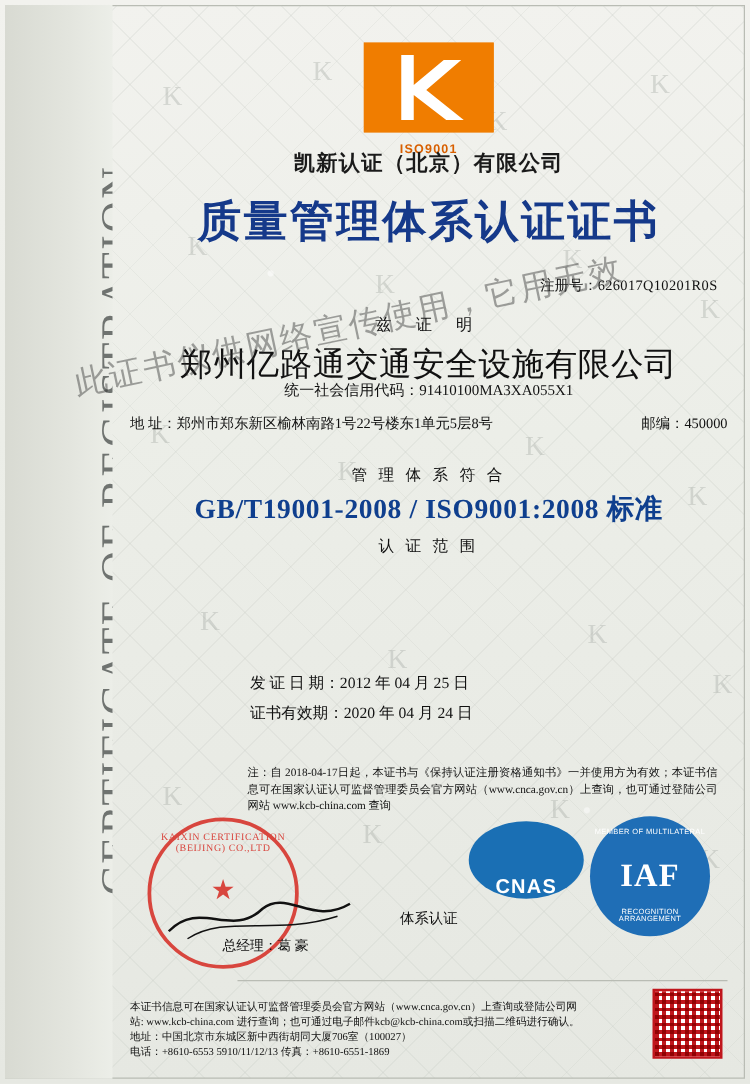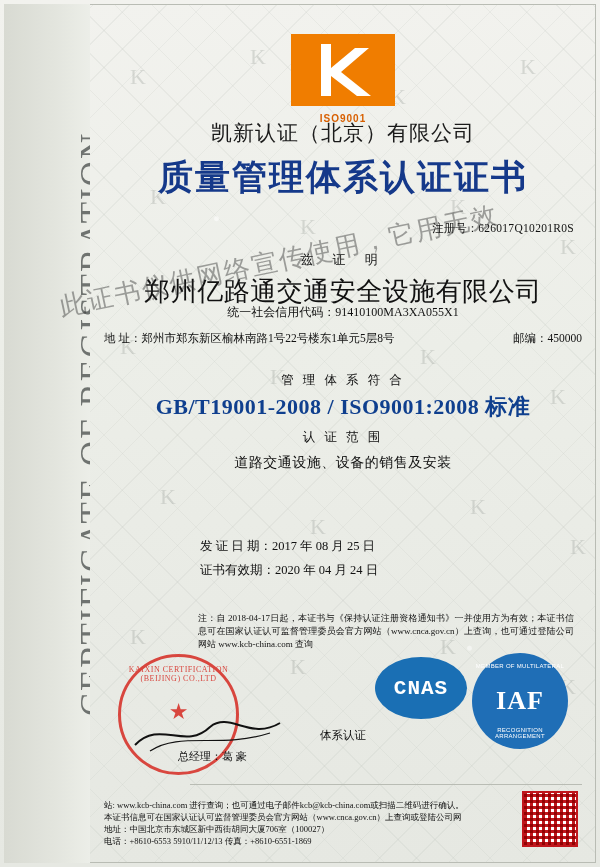--- a/index.html
+++ b/index.html
@@ -66,21 +66,21 @@
   }
   .logo-box .k{
     position:absolute;left:0;top:0;width:104px;height:72px;
   }
   .iso-label{
     margin-top:3px;font-size:10px;letter-spacing:1px;color:#d85f00;font-weight:bold;
   }
   .company-cn{
     position:absolute;left:0;right:0;top:115px;text-align:center;
     font-family:"Liberation Serif", serif;
-    font-size:21px;font-weight:normal;color:#1a1a1a;letter-spacing:1px;
+    font-size:17px;font-weight:bold;color:#1a1a1a;letter-spacing:1px;
   }
   .main-title{
     position:absolute;left:0;right:0;top:150px;text-align:center;
     font-family:Liberation Mono, monospace;
     font-size:35px;font-weight:bold;color:#15398a;letter-spacing:2px;
   }
   .reg-line{
     position:absolute;right:22px;top:217px;text-align:right;
     font-size:11.5px;color:#111;font-family:"Liberation Serif", serif;
   }
@@ -145,22 +145,22 @@
   .sign{
     position:absolute;left:40px;top:52px;width:160px;height:50px;
     color:#111;font-family:"Liberation Serif", serif;font-size:11px;
   }
   .sign .label{position:absolute;left:48px;top:38px;font-size:11px;}
   .cnas{
     position:absolute;left:285px;top:-2px;width:96px;height:70px;text-align:center;
   }
   .cnas .ring{
     width:92px;height:62px;border-radius:50%;background:#1a6fb4;color:#fff;
-    font-family:Liberation Mono, monospace;font-weight:bold;font-size:21px;
-    display:flex;align-items:center;justify-content:center;letter-spacing:1px;
+    font-family:Liberation Sans, sans-serif;font-weight:bold;font-size:16px;
+    display:flex;align-items:flex-end;justify-content:center;letter-spacing:1px;
   }
   .iaf{
     position:absolute;right:28px;top:-6px;width:96px;height:96px;border-radius:50%;
     background:#1f6eb6;color:#fff;display:flex;align-items:center;justify-content:center;
   }
   .iaf .iaf-text{font-family:"Liberation Serif", serif;font-weight:bold;font-size:26px;letter-spacing:1px;}
   .iaf .arc-top,.iaf .arc-bot{
     position:absolute;left:0;right:0;text-align:center;font-size:6px;letter-spacing:.3px;
   }
   .iaf .arc-top{top:10px;}
@@ -256,25 +256,24 @@
       </div>
       <div>
         <span>邮编：</span><span>450000</span>
       </div>
     </div>
 
     <div class="conform">管 理 体 系 符 合</div>
     <div class="standard">GB/T19001-2008 / ISO9001:2008 标准</div>
 
     <div class="scope-label">认 证 范 围</div>
-    <div class="scope-text">道路交通设施、设备的销售及安装</div>
 
     <div class="dates">
       <div>
-        <span>发 证 日 期：</span><span>2017 年 08 月 25 日</span>
+        <span>发 证 日 期：</span><span>2012 年 04 月 25 日</span>
       </div>
       <div>
         <span>证书有效期：</span><span>2020 年 04 月 24 日</span>
       </div>
     </div>
 
     <div class="note">注：自 2018-04-17日起，本证书与《保持认证注册资格通知书》一并使用方为有效；本证书信息可在国家认证认可监督管理委员会官方网站（www.cnca.gov.cn）上查询，也可通过登陆公司网站 www.kcb-china.com 查询</div>
 
     <div class="seal-row">
       <div class="seal-red">
@@ -300,22 +299,22 @@
       </div>
     </div>
 
     <div class="cnas-caption">
       <div>体系认证</div>
     </div>
 
     <div class="bottom-rule"></div>
 
     <div class="footer">
+      <div>本证书信息可在国家认证认可监督管理委员会官方网站（www.cnca.gov.cn）上查询或登陆公司网</div>
       <div>站: www.kcb-china.com 进行查询；也可通过电子邮件kcb@kcb-china.com或扫描二维码进行确认。</div>
-      <div>本证书信息可在国家认证认可监督管理委员会官方网站（www.cnca.gov.cn）上查询或登陆公司网</div>
       <div>地址：中国北京市东城区新中西街胡同大厦706室（100027）</div>
       <div>电话：+8610-6553 5910/11/12/13   传真：+8610-6551-1869</div>
     </div>
 
     <div class="qr"></div>
   </div>
 
   <div class="watermark">此证书仪供网络宣传使用，它用无效</div>
 </div>
 

